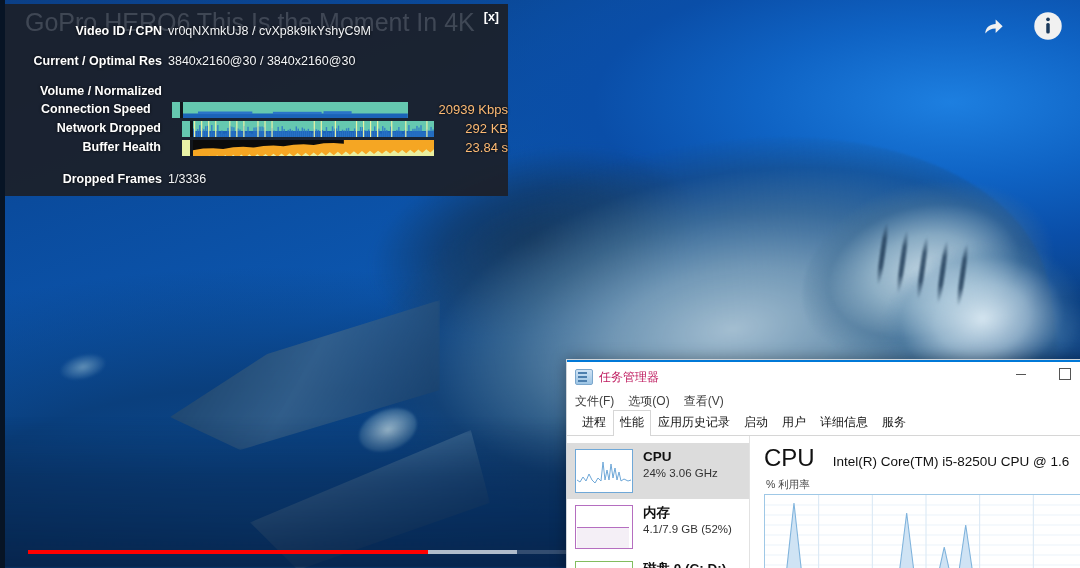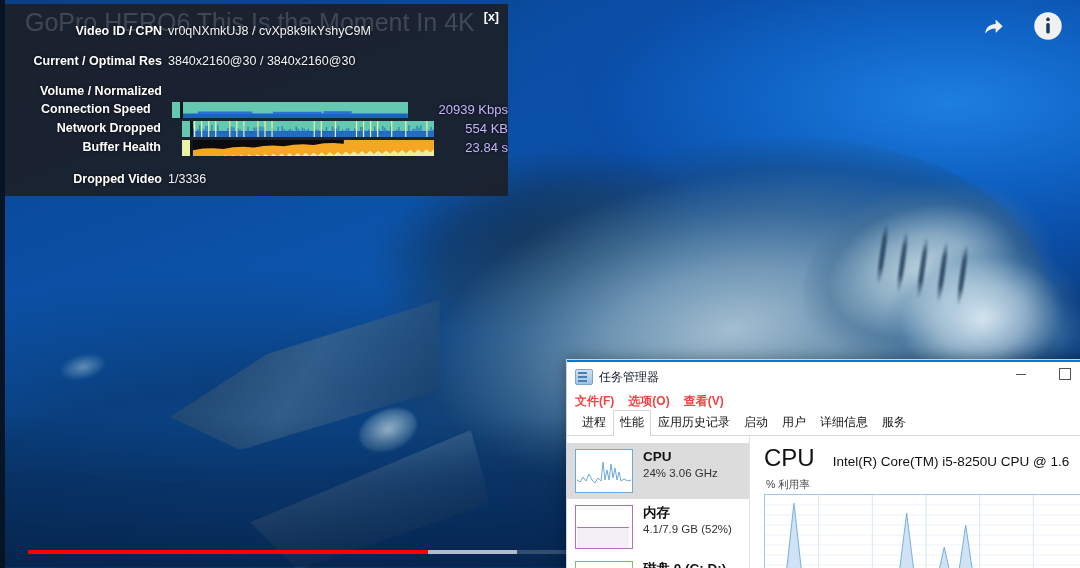--- a/index.html
+++ b/index.html
@@ -102,21 +102,21 @@
     text-shadow:0 0 3px rgba(0,0,0,.9);
   }
   .sval{font-size:12.5px;color:#f2f4f7;white-space:nowrap;text-shadow:0 0 3px rgba(0,0,0,.9);}
   .close-x{
     position:absolute;right:9px;top:7px;z-index:4;font-size:12.5px;
     font-weight:bold;color:#fff;cursor:pointer;
   }
   
   .grow{position:relative;display:flex;align-items:center;height:19px;z-index:2;gap:15px;}
   .gbox{width:254px;height:16px;position:relative;overflow:hidden;background:#11161d;}
-  .gval{margin-left:16px;font-size:13px;color:#c4b5fd;white-space:nowrap;text-shadow:0 0 3px rgba(0,0,0,.9);}
+  .gval{margin-left:16px;font-size:13px;color:#fdba74;white-space:nowrap;text-shadow:0 0 3px rgba(0,0,0,.9);}
   .g-cap{position:absolute;left:0;top:0;width:8px;height:100%;}
   .g-body{position:absolute;left:11px;top:0;right:0;height:100%;}
 
   
   #yt-actions{position:absolute;right:14px;top:8px;z-index:22;display:flex;gap:18px;align-items:center;}
   .yt-ico{width:36px;height:36px;display:flex;align-items:center;justify-content:center;cursor:pointer;}
   #progress-wrap{position:absolute;left:0;bottom:13px;width:100%;height:5px;z-index:21;}
   .pb-track{position:absolute;left:28px;right:0;top:0;height:4px;background:rgba(255,255,255,.18);}
   .pb-load{position:absolute;left:28px;top:0;height:4px;background:rgba(225,232,238,.72);}
   .pb-play{position:absolute;left:28px;top:0;height:4px;background:#ff0000;}
@@ -129,27 +129,27 @@
     font-family:"Liberation Sans","DejaVu Sans",sans-serif;
     overflow:hidden;
   }
   .tm-accent{position:absolute;left:0;top:0;width:100%;height:2px;background:#0078d7;}
   .tm-titlebar{height:26px;display:flex;align-items:center;padding:4px 0 0 8px;position:relative;}
   .tm-appicon{
     width:16px;height:14px;margin-right:6px;flex:none;position:relative;
     background:linear-gradient(180deg,#cfe3f5,#9cc4e4);border:1px solid #7ba7cd;border-radius:2px;
   }
   .tm-appicon:after{content:"";position:absolute;left:2px;top:2px;width:9px;height:2px;background:#4c7fae;box-shadow:0 4px 0 #4c7fae,0 8px 0 #4c7fae;}
-  .tm-title{font-size:12px;color:#0f172a;white-space:nowrap;}
+  .tm-title{font-size:12px;color:#be185d;white-space:nowrap;}
   .tm-winbtns{position:absolute;right:0;top:0;display:flex;}
   .tm-wb{width:44px;height:28px;display:flex;align-items:center;justify-content:center;cursor:pointer;}
   .wb-min{width:10px;height:1px;background:#555;}
   .wb-max{width:10px;height:10px;border:1px solid #555;}
   .tm-menubar{height:22px;display:flex;align-items:center;padding-left:8px;gap:14px;}
-  .tm-menu{font-size:12px;color:#ef4444;cursor:pointer;white-space:nowrap;font-weight:bold;}
+  .tm-menu{font-size:12px;color:#404040;cursor:pointer;white-space:nowrap;}
   .tm-tabs{height:23px;display:flex;align-items:flex-end;padding-left:8px;border-bottom:1px solid #d6d6d6;background:#fff;}
   .tm-tab{
     font-size:12px;color:#111;padding:3px 6px 4px 6px;white-space:nowrap;cursor:pointer;
     border:1px solid transparent;border-bottom:none;position:relative;
   }
   .tm-tab.active{border-color:#d6d6d6;background:#fff;margin-bottom:-1px;padding-bottom:5px;}
   .tm-body{display:flex;height:calc(100% - 73px);}
   .tm-side{width:182px;flex:none;border-right:1px solid #e2e2e2;padding-top:7px;overflow:hidden;}
   .tm-sitem{display:flex;align-items:flex-start;padding:6px 6px 6px 8px;gap:10px;cursor:pointer;}
   .tm-sitem.sel{background:#dcdcdc;}
@@ -391,39 +391,39 @@
               <rect x="162" y="0" width="1.2" height="16" fill="#e9f2a6"></rect>
               <rect x="169" y="0" width="1.2" height="16" fill="#e9f2a6"></rect>
               <rect x="176" y="0" width="1.2" height="16" fill="#e9f2a6"></rect>
               <rect x="183" y="0" width="1.2" height="16" fill="#e9f2a6"></rect>
               <rect x="197" y="0" width="1.2" height="16" fill="#e9f2a6"></rect>
               <rect x="211" y="0" width="1.2" height="16" fill="#e9f2a6"></rect>
               <rect x="232" y="0" width="1.2" height="16" fill="#e9f2a6"></rect>
             </svg>
         </div>
       </div>
-      <div class="gval">554 KB</div>
+      <div class="gval">292 KB</div>
     </div>
 
     <div class="grow">
       <div class="slabel">Buffer Health</div>
       <div class="gbox">
         <div class="g-cap" style="background:#e9f2a6;"></div>
         <div class="g-body" style="background:#f5a623;">
           <svg id="buf-svg" viewBox="0 0 240 16" preserveAspectRatio="none" style="width:100%;height:100%;">
               <path d="M0,0 L0,10.2 L10,8.566666666666666 L20,8.133333333333333 L30,8.9 L40,7.266666666666667 L50,6.833333333333334 L60,7.6000000000000005 L70,5.966666666666667 L80,5.533333333333333 L90,6.3 L100,4.666666666666667 L110,4.233333333333333 L120,5 L130,3.3666666666666663 L140,2.9333333333333336 L150,3.7 L150,0 Z" fill="#0b0b0b"></path>
               <path d="M0,16 L0,16 L4,19.2 L8,15.766666666666667 L12,18.96666666666667 L16,15.533333333333333 L20,18.733333333333334 L24,15.3 L28,18.5 L32,15.066666666666666 L36,18.266666666666666 L40,14.833333333333334 L44,18.033333333333335 L48,14.6 L52,17.8 L56,14.366666666666667 L60,17.566666666666666 L64,14.133333333333333 L68,17.333333333333332 L72,13.9 L76,17.1 L80,13.666666666666668 L84,16.866666666666667 L88,13.433333333333334 L92,16.633333333333333 L96,13.2 L100,16.4 L104,12.966666666666667 L108,16.166666666666668 L112,12.733333333333334 L116,15.933333333333334 L120,12.5 L124,15.7 L128,12.266666666666666 L132,15.466666666666665 L136,12.033333333333333 L140,15.233333333333334 L144,11.8 L148,15 L152,11.566666666666666 L156,14.766666666666666 L160,11.333333333333334 L164,14.533333333333335 L168,11.100000000000001 L172,14.3 L176,10.866666666666667 L180,14.066666666666666 L184,10.633333333333333 L188,13.833333333333332 L192,10.399999999999999 L196,13.599999999999998 L200,10.166666666666666 L204,13.366666666666667 L208,9.933333333333334 L212,13.133333333333333 L216,9.7 L220,12.899999999999999 L224,9.466666666666667 L228,12.666666666666668 L232,9.233333333333334 L236,12.433333333333334 L240,9 L244,12.2 L240,16 Z" fill="#e9f2a6" opacity="0.95"></path>
             </svg>
         </div>
       </div>
       <div class="gval">23.84 s</div>
     </div>
 
     <div class="srow" style="height:20px;">
-      <div class="slabel">Dropped Video</div>
+      <div class="slabel">Dropped Frames</div>
       <div class="sval">1/3336</div>
     </div>
   </div>
 </div>
 
 <div id="taskmgr">
   <div class="tm-accent"></div>
 
   <div class="tm-titlebar">
     <div class="tm-appicon"></div>

